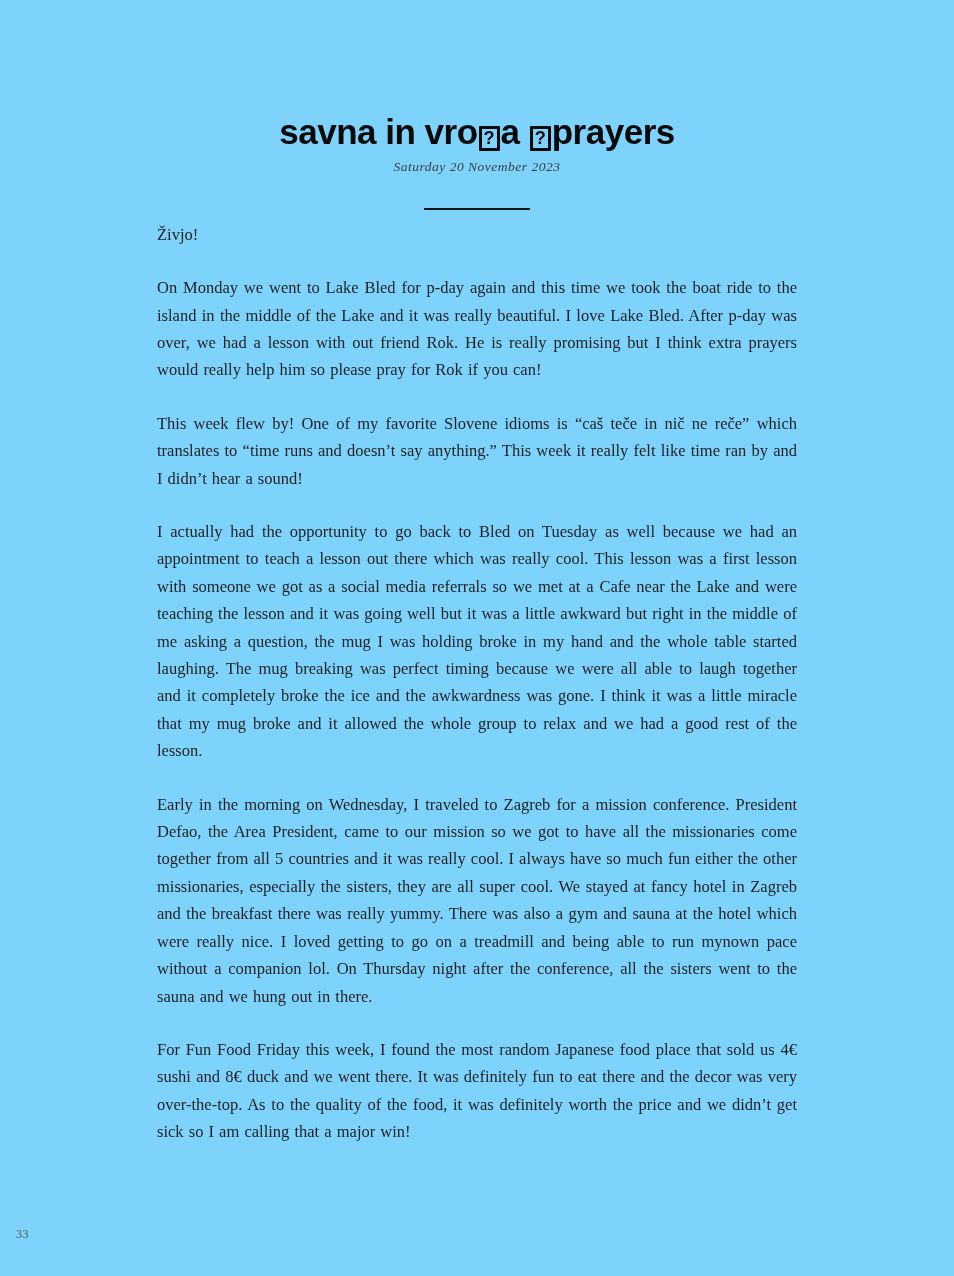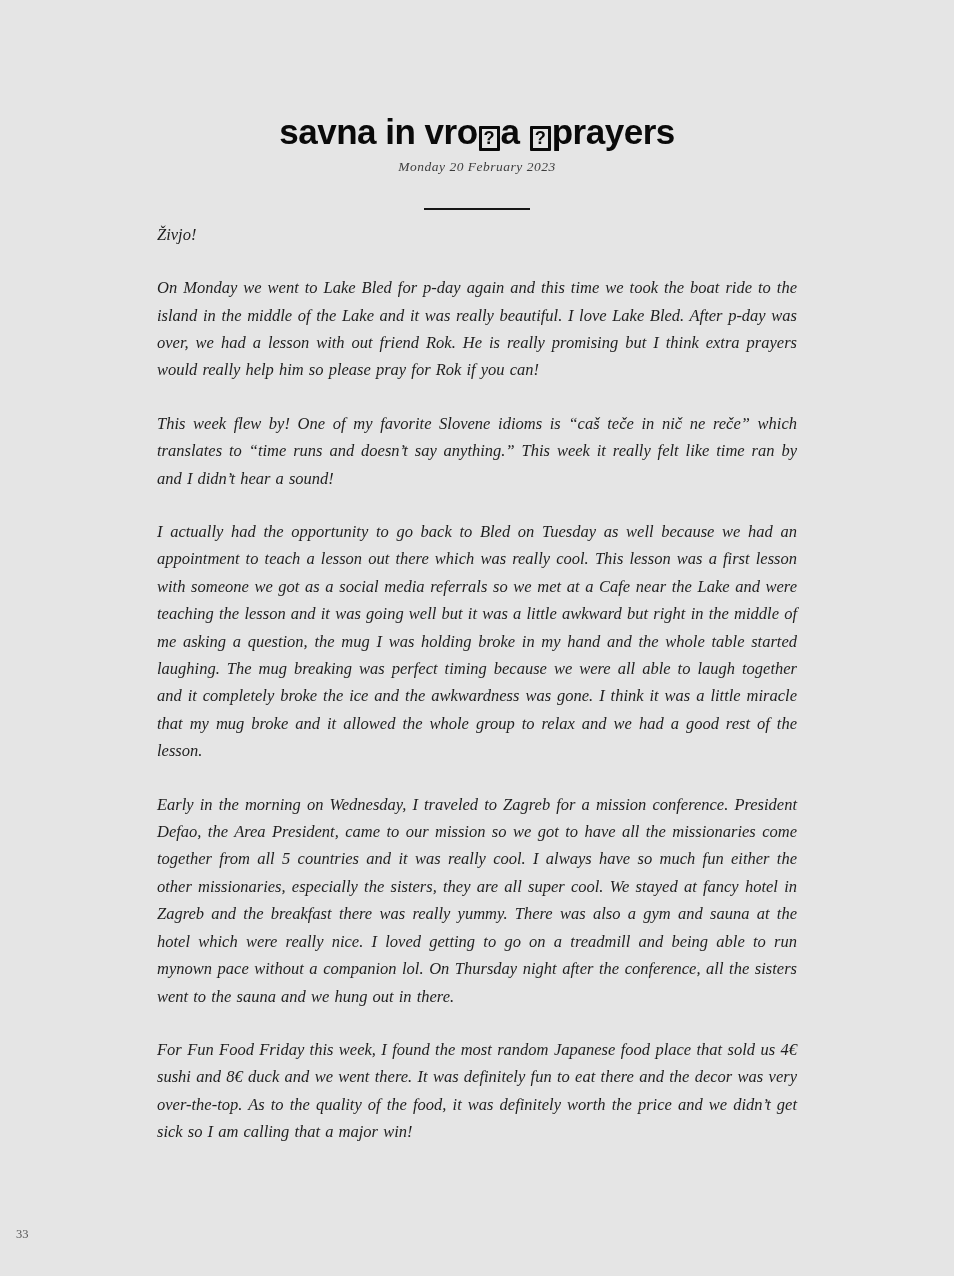--- a/index.html
+++ b/index.html
@@ -2,21 +2,21 @@
 <html><head>
 <meta charset="utf-8">
 <style>
   * { margin: 0; padding: 0; box-sizing: border-box; }
   html, body { background: #ffffff; }
   .page {
     position: relative;
     width: 954px;
     height: 1276px;
     margin: 0 auto;
-    background: #e5e5e5;
+    background: #7dd3fc;
     overflow: hidden;
     font-family: "Liberation Serif", "DejaVu Serif", serif;
     color: #1f1f1f;
   }
   .content {
     width: 640px;
     margin: 0 auto;
   }
   .doc-header {
     padding-top: 110px;
@@ -59,42 +59,41 @@
     width: 106px;
     margin: 33px auto 0 auto;
     border-bottom: 2px solid #161616;
   }
   .doc-body {
     margin-top: 11px;
     font-size: 16.5px;
     line-height: 27.4px;
     text-align: justify;
     word-spacing: 1px;
-    font-style: italic;
   }
   .para { margin-bottom: 26px; }
   .doc-footer {
     position: absolute;
     bottom: 34px;
     left: 16px;
     width: 100%;
     text-align: left;
     font-size: 12.5px;
     color: #555555;
   }
 </style>
 </head>
 <body>
 
 <div class="page">
   <div class="content">
 
     <header class="doc-header">
       <h1 class="doc-title"><span>savna in vro</span><span class="tofu"><span class="tofu-q">?</span></span><span>a </span><span class="tofu"><span class="tofu-q">?</span></span><span>prayers</span></h1>
-      <div class="doc-date">Monday 20 February 2023</div>
+      <div class="doc-date">Saturday 20 November 2023</div>
     </header>
 
     <div class="divider"></div>
 
     <main class="doc-body">
       <p class="para">Živjo!</p>
       <p class="para">On Monday we went to Lake Bled for p-day again and this time we took the boat ride to the island in the middle of the Lake and it was really beautiful. I love Lake Bled. After p-day was over, we had a lesson with out friend Rok. He is really promising but I think extra prayers would really help him so please pray for Rok if you can!</p>
       <p class="para">This week flew by! One of my favorite Slovene idioms is “caš teče in nič ne reče” which translates to “time runs and doesn’t say anything.” This week it really felt like time ran by and I didn’t hear a sound!</p>
       <p class="para">I actually had the opportunity to go back to Bled on Tuesday as well because we had an appointment to teach a lesson out there which was really cool. This lesson was a first lesson with someone we got as a social media referrals so we met at a Cafe near the Lake and were teaching the lesson and it was going well but it was a little awkward but right in the middle of me asking a question, the mug I was holding broke in my hand and the whole table started laughing. The mug breaking was perfect timing because we were all able to laugh together and it completely broke the ice and the awkwardness was gone. I think it was a little miracle that my mug broke and it allowed the whole group to relax and we had a good rest of the lesson.</p>
       <p class="para">Early in the morning on Wednesday, I traveled to Zagreb for a mission conference. President Defao, the Area President, came to our mission so we got to have all the missionaries come together from all 5 countries and it was really cool. I always have so much fun either the other missionaries, especially the sisters, they are all super cool. We stayed at fancy hotel in Zagreb and the breakfast there was really yummy. There was also a gym and sauna at the hotel which were really nice. I loved getting to go on a treadmill and being able to run mynown pace without a companion lol. On Thursday night after the conference, all the sisters went to the sauna and we hung out in there.</p>

